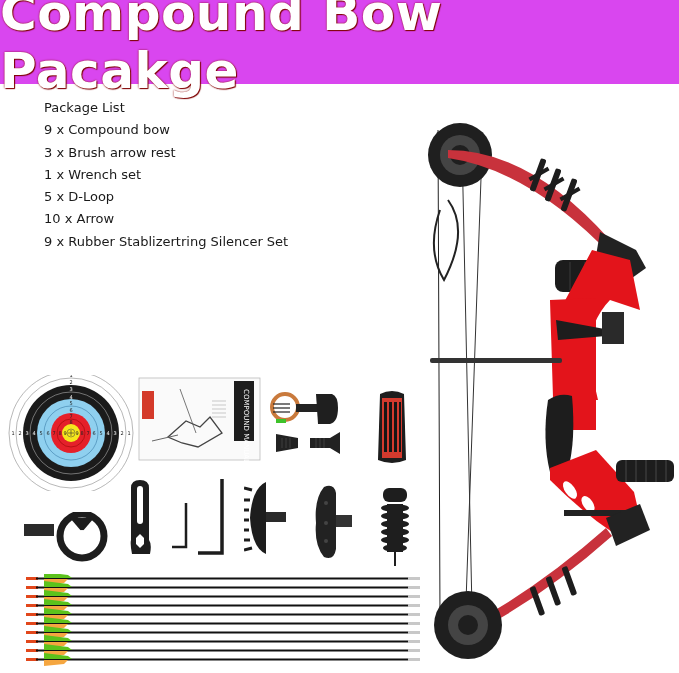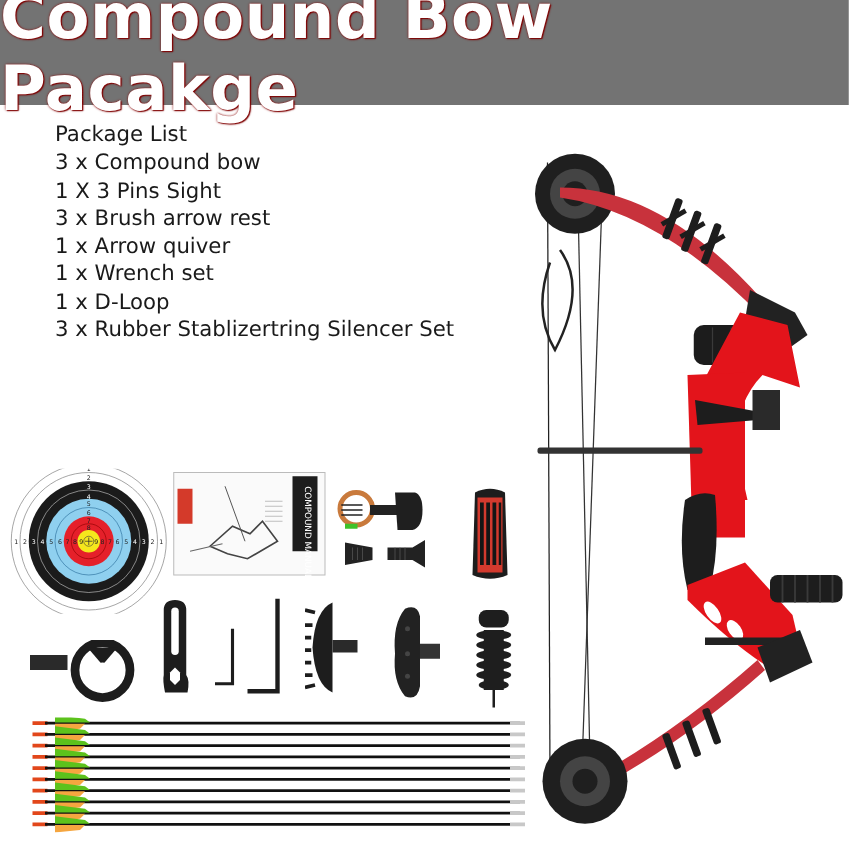--- a/index.html
+++ b/index.html
@@ -1,39 +1,38 @@
 <!DOCTYPE html>
 <html><head>
 <meta charset="utf-8">
 <style>
   html, body { margin:0; padding:0; background:#ffffff; }
   body { width:679px; height:673px; position:relative; overflow:hidden; font-family:"DejaVu Sans", sans-serif; }
-  .banner { position:absolute; left:0; top:0; width:679px; height:84px; background:#737373; display:flex; align-items:center; justify-content:center; }
+  .banner { position:absolute; left:0; top:0; width:679px; height:84px; background:#d946ef; display:flex; align-items:center; justify-content:center; }
   .banner-title { color:#ffffff; font-family:"DejaVu Sans", sans-serif; font-weight:bold; font-size:50px; letter-spacing:0.5px; text-shadow:0 0 2px #8a0000, 1px 1px 1px #7a0000; }
-  .pkg { position:absolute; left:44px; top:97px; color:#1a1a1a; font-family:"DejaVu Sans", sans-serif; font-size:17px; line-height:22.3px; }
+  .pkg { position:absolute; left:44px; top:97px; color:#1a1a1a; font-family:"DejaVu Sans", sans-serif; font-size:13px; line-height:22.3px; }
   .pkg div { white-space:nowrap; }
   .abs { position:absolute; }
   svg { display:block; }
 </style>
 </head>
 <body>
 
 <div class="banner">
   <span class="banner-title">Compound Bow Pacakge</span>
 </div>
 
 <div class="pkg">
   <div>Package List</div>
-  <div>3 x Compound bow</div>
-  <div>1 X 3 Pins Sight</div>
+  <div>9 x Compound bow</div>
   <div>3 x Brush arrow rest</div>
-  <div>1 x Arrow quiver</div>
   <div>1 x Wrench set</div>
-  <div>1 x D-Loop</div>
-  <div>3 x Rubber Stablizertring Silencer Set</div>
+  <div>5 x D-Loop</div>
+  <div>10 x Arrow</div>
+  <div>9 x Rubber Stablizertring Silencer Set</div>
 </div>
 
 <div class="abs" style="left:8px;top:375px;">
   <svg width="126" height="116" viewBox="0 0 126 116">
     <g transform="translate(63,58)">
       <circle r="62" fill="#fff" stroke="#888" stroke-width="0.6"></circle>
       <circle r="55" fill="#fff" stroke="#888" stroke-width="0.6"></circle>
       <circle r="48" fill="#1b1b1b"></circle>
       <circle r="41" fill="#1b1b1b" stroke="#ccc" stroke-width="0.5"></circle>
       <circle r="34" fill="#8fd0ef"></circle>

